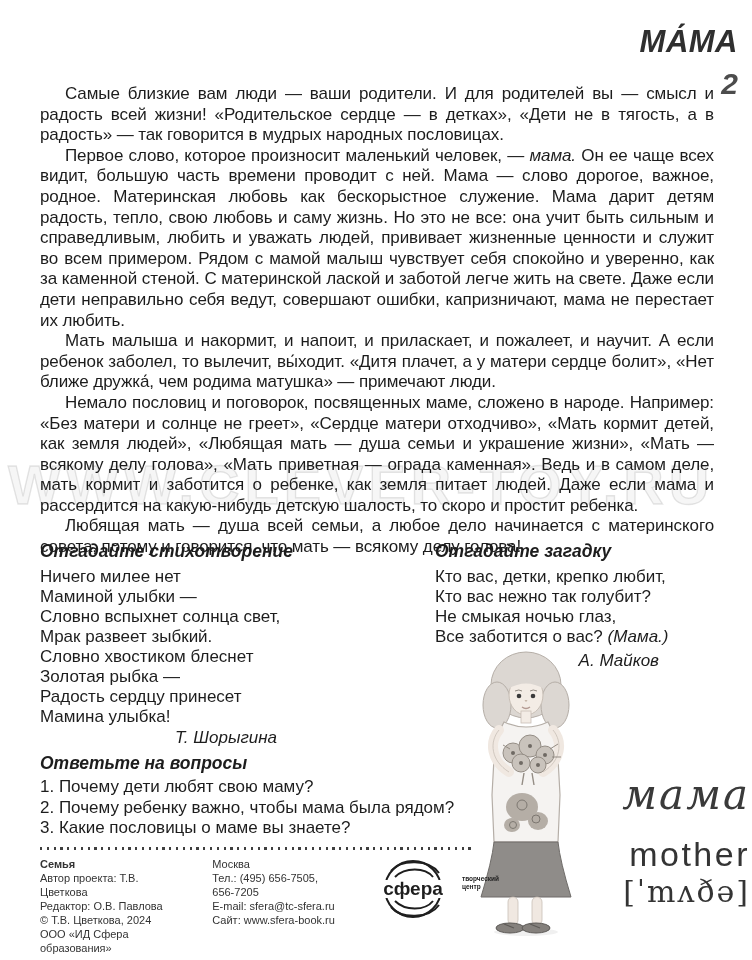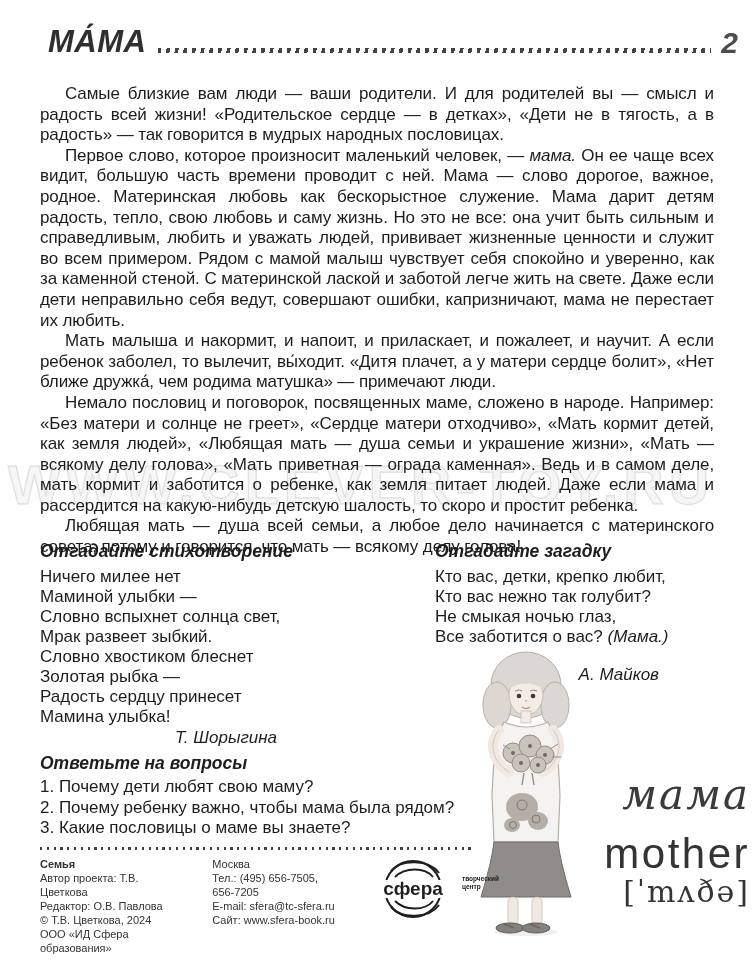--- a/index.html
+++ b/index.html
@@ -3,22 +3,22 @@
 <meta charset="utf-8">
 <style>
   * { margin:0; padding:0; box-sizing:border-box; }
   html,body { background:#e9e9e9; }
   .page {
     position:relative; width:752px; height:960px; margin:0 auto;
     background:#ffffff; overflow:hidden;
     font-family:"Liberation Sans", sans-serif; color:#1d1d1d;
   }
   
-  .header { position:absolute; top:24px; left:48px; right:14px;
-            display:flex; align-items:flex-end; }
+  .header { position:absolute; top:24px; left:56px; right:14px;
+            display:flex; align-items:flex-end;flex-direction:column; }
   .doc-title { font-style:italic; font-weight:bold; font-size:31px;
                letter-spacing:.5px; color:#2f2f2f; white-space:nowrap; }
   .leader { flex:1; height:5px; margin:0 10px 7px 12px;
             background:repeating-linear-gradient(100deg,#424242 0 3.5px,transparent 3.5px 8.5px); }
   .page-num { font-style:italic; font-weight:bold; font-size:30px; color:#4c4c4c; }
   
   .body-text { position:absolute; top:84px; left:40px; width:674px;
                font-size:17px; line-height:20.6px; text-align:justify;
                letter-spacing:-0.1px; color:#1c1c1c; }
   .body-text p { text-indent:25px; }
@@ -29,31 +29,31 @@
                color:rgba(0,0,0,0.035);
                -webkit-text-stroke:1.4px rgba(0,0,0,0.10);
                white-space:nowrap; pointer-events:none; }
   
   .subhead { font-style:italic; font-weight:bold; font-size:17.5px; margin-bottom:6px; }
   .poem { position:absolute; left:40px; top:541px; width:370px;
           font-size:17px; line-height:20px; }
   .poem .author { font-style:italic; padding-left:135px; margin-top:1px; }
   .riddle { position:absolute; left:435px; top:541px; width:246px;
             font-size:17px; line-height:20px; }
-  .riddle .author { font-style:italic; text-align:right; padding-right:22px; margin-top:18px; }
+  .riddle .author { font-style:italic; text-align:right; padding-right:22px; margin-top:4px; }
   .questions { position:absolute; left:40px; top:753px; width:430px;
                font-size:17px; line-height:20.4px; }
   .questions .subhead { margin-bottom:4px; }
   
   .illustration { position:absolute; left:452px; top:645px; width:148px; height:292px; }
   
   .vocab { position:absolute; left:560px; top:770px; width:190px; text-align:right; }
   .vocab-ru { font-family:"DejaVu Serif", serif; font-style:italic;
               font-size:42px; line-height:50px; color:#3a3a3a; letter-spacing:2px; }
-  .vocab-en { font-size:42px; line-height:40px; letter-spacing:2.5px;
+  .vocab-en { font-size:34px; line-height:40px; letter-spacing:2.5px;
               color:#343434; margin-top:14px; }
   .vocab-ipa { font-family:"DejaVu Serif", serif; font-size:30px; line-height:36px;
                color:#343434; letter-spacing:2px; }
   
   .footer { position:absolute; left:40px; top:847px; width:470px; }
   .footer-dots { width:432px; height:3px; margin-bottom:7px;
                  background:repeating-linear-gradient(90deg,#3f3f3f 0 2.2px,transparent 2.2px 6.8px); }
   .footer-cols { display:flex; font-size:11px; line-height:14px; color:#333;gap:32px; }
   .fcol1 { width:160px; }
   .fcol2 { width:140px; }

